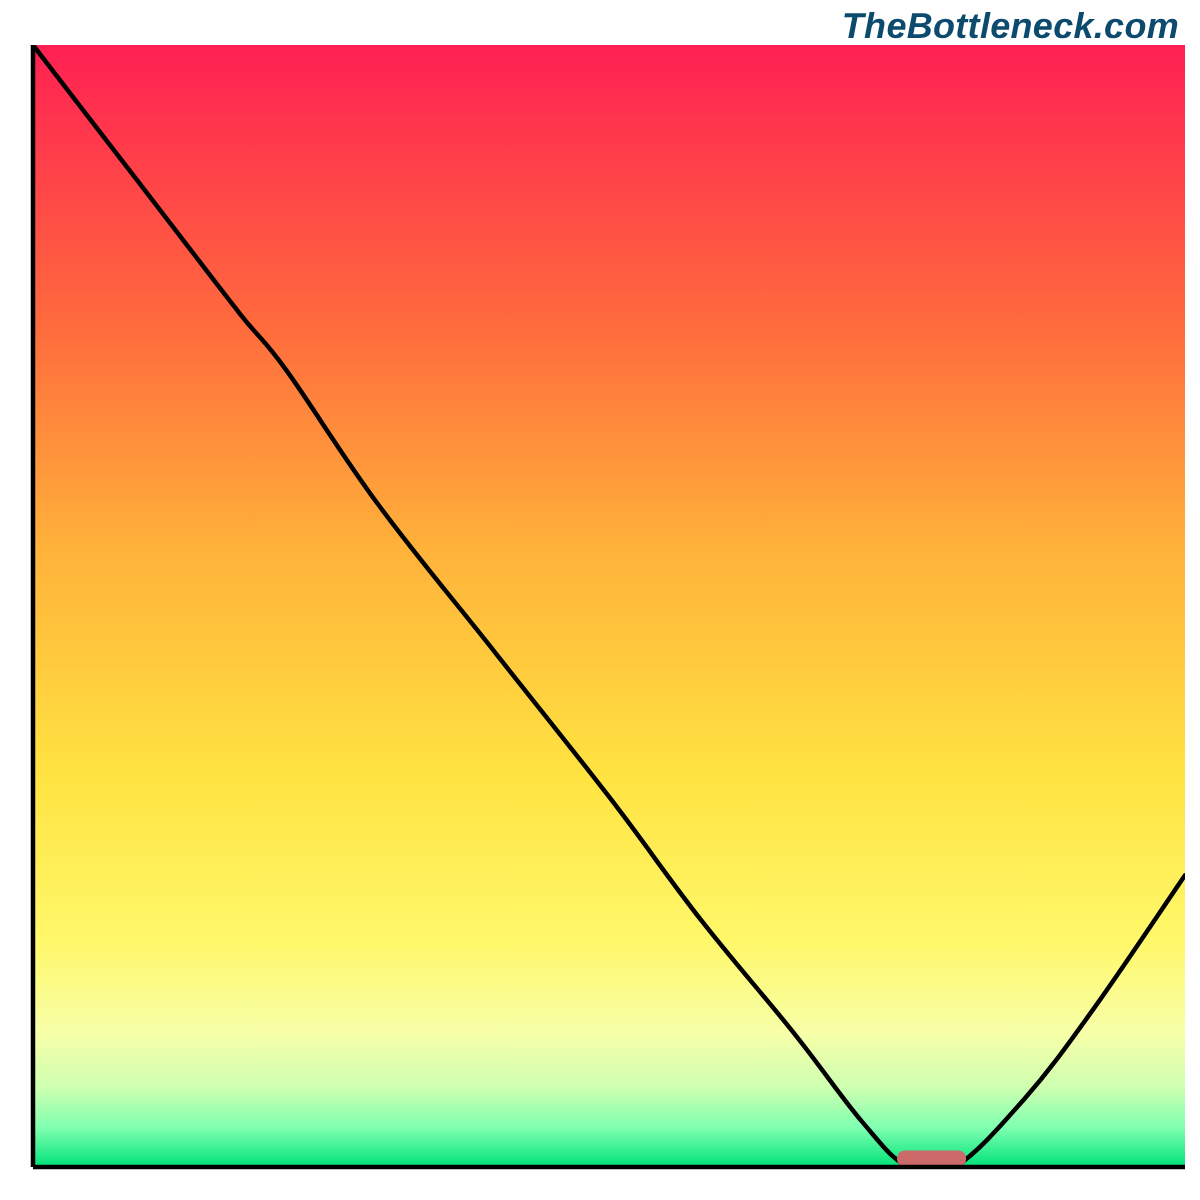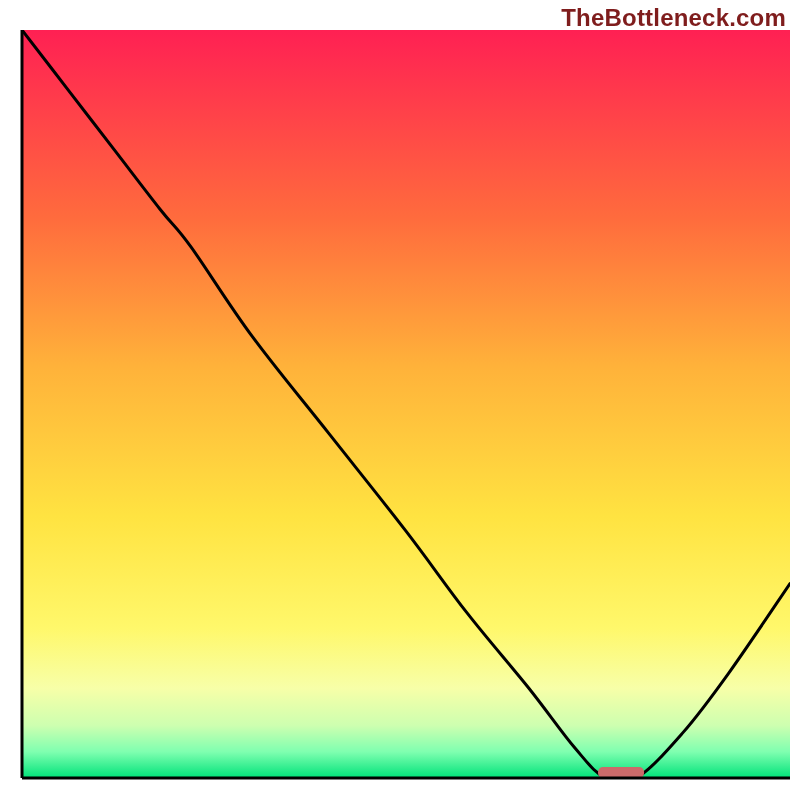--- a/index.html
+++ b/index.html
@@ -14,22 +14,23 @@
     position: relative;
     width: 800px;
     height: 800px;
   }
   .watermark {
     position: absolute;
     top: 4px;
     right: 14px;
     font-size: 24px;
     font-weight: 600;
-    color: #7f1d1d;
+    color: #0c4a6e;
     letter-spacing: 0.2px;
+    font-style: italic;
   }
   svg.chart {
     display: block;
     position: absolute;
     inset: 0;
     width: 800px;
     height: 800px;
   }
 </style>
 </head>

